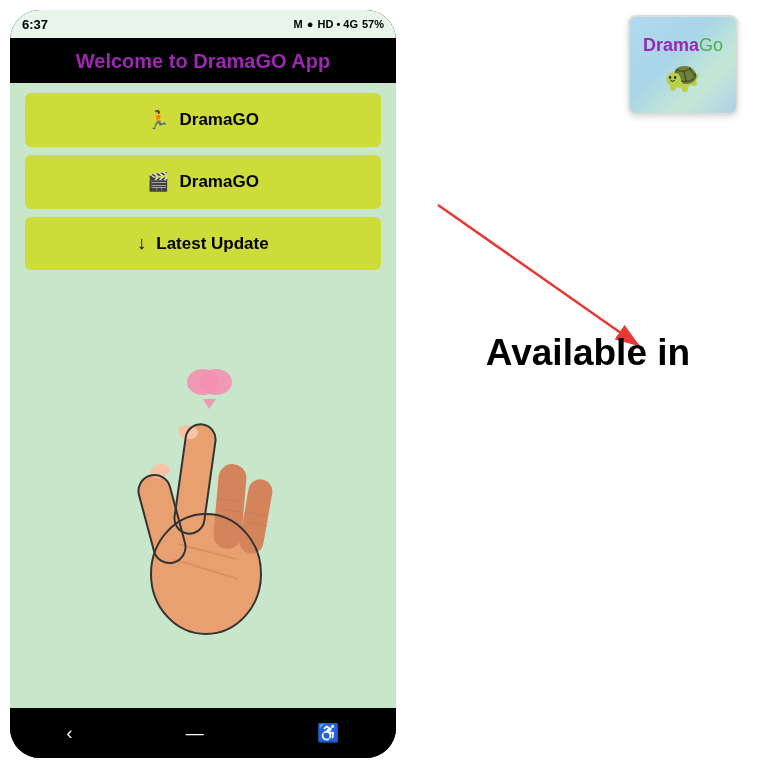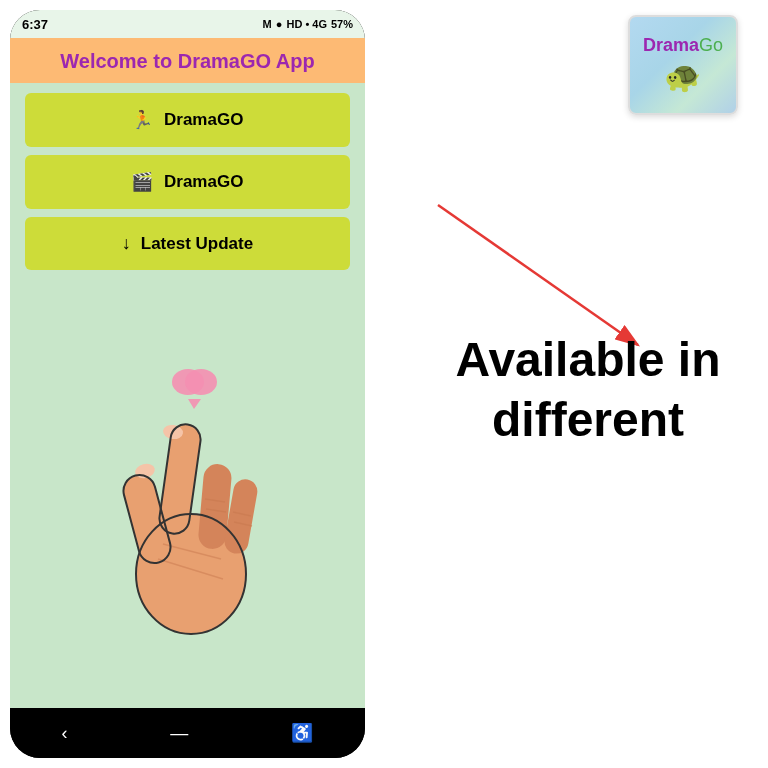--- a/index.html
+++ b/index.html
@@ -10,21 +10,21 @@
       font-family: 'Arial', sans-serif;
       overflow: hidden;
       position: relative;
     }
 
     
     .phone-frame {
       position: absolute;
       left: 10px;
       top: 10px;
-      width: 355px;
+      width: 386px;
       height: 748px;
       background: #000;
       border-radius: 30px;
       overflow: hidden;
       display: flex;
       flex-direction: column;
     }
 
     .status-bar {
       background: #e8f5e9;
@@ -54,21 +54,21 @@
     .phone-content {
       flex: 1;
       background: #c8e6c9;
       display: flex;
       flex-direction: column;
       padding: 0;
       overflow: hidden;
     }
 
     .app-title {
-      background: #fdba74;
+      background: #000000;
       padding: 12px 0 10px 0;
       text-align: center;
       font-size: 20px;
       font-weight: bold;
       color: #9c27b0;
       flex-shrink: 0;
     }
 
     .buttons-area {
       background: #c8e6c9;
@@ -178,21 +178,21 @@
       left: 50px;
       pointer-events: none;
     }
 
     
     .available-text {
       position: absolute;
       top: 330px;
       right: 20px;
       width: 320px;
-      font-size: 48px;
+      font-size: 37px;
       font-weight: 900;
       color: #000;
       text-align: center;
       line-height: 1.25;
     }
   </style>
 </head>
 <body>
 
 <div class="phone-frame">
@@ -283,15 +283,14 @@
     <defs>
       <marker id="arrowhead" markerWidth="10" markerHeight="7" refX="9" refY="3.5" orient="auto">
         <polygon points="0 0, 10 3.5, 0 7" fill="#e53935"></polygon>
       </marker>
     </defs>
     <line x1="20" y1="20" x2="220" y2="160" stroke="#e53935" stroke-width="2.5" marker-end="url(#arrowhead)"></line>
   </svg>
 
   <div class="available-text">
     <div>Available in</div>
-    <div>different</div>
   </div>
 </div>
 
 </body></html>

